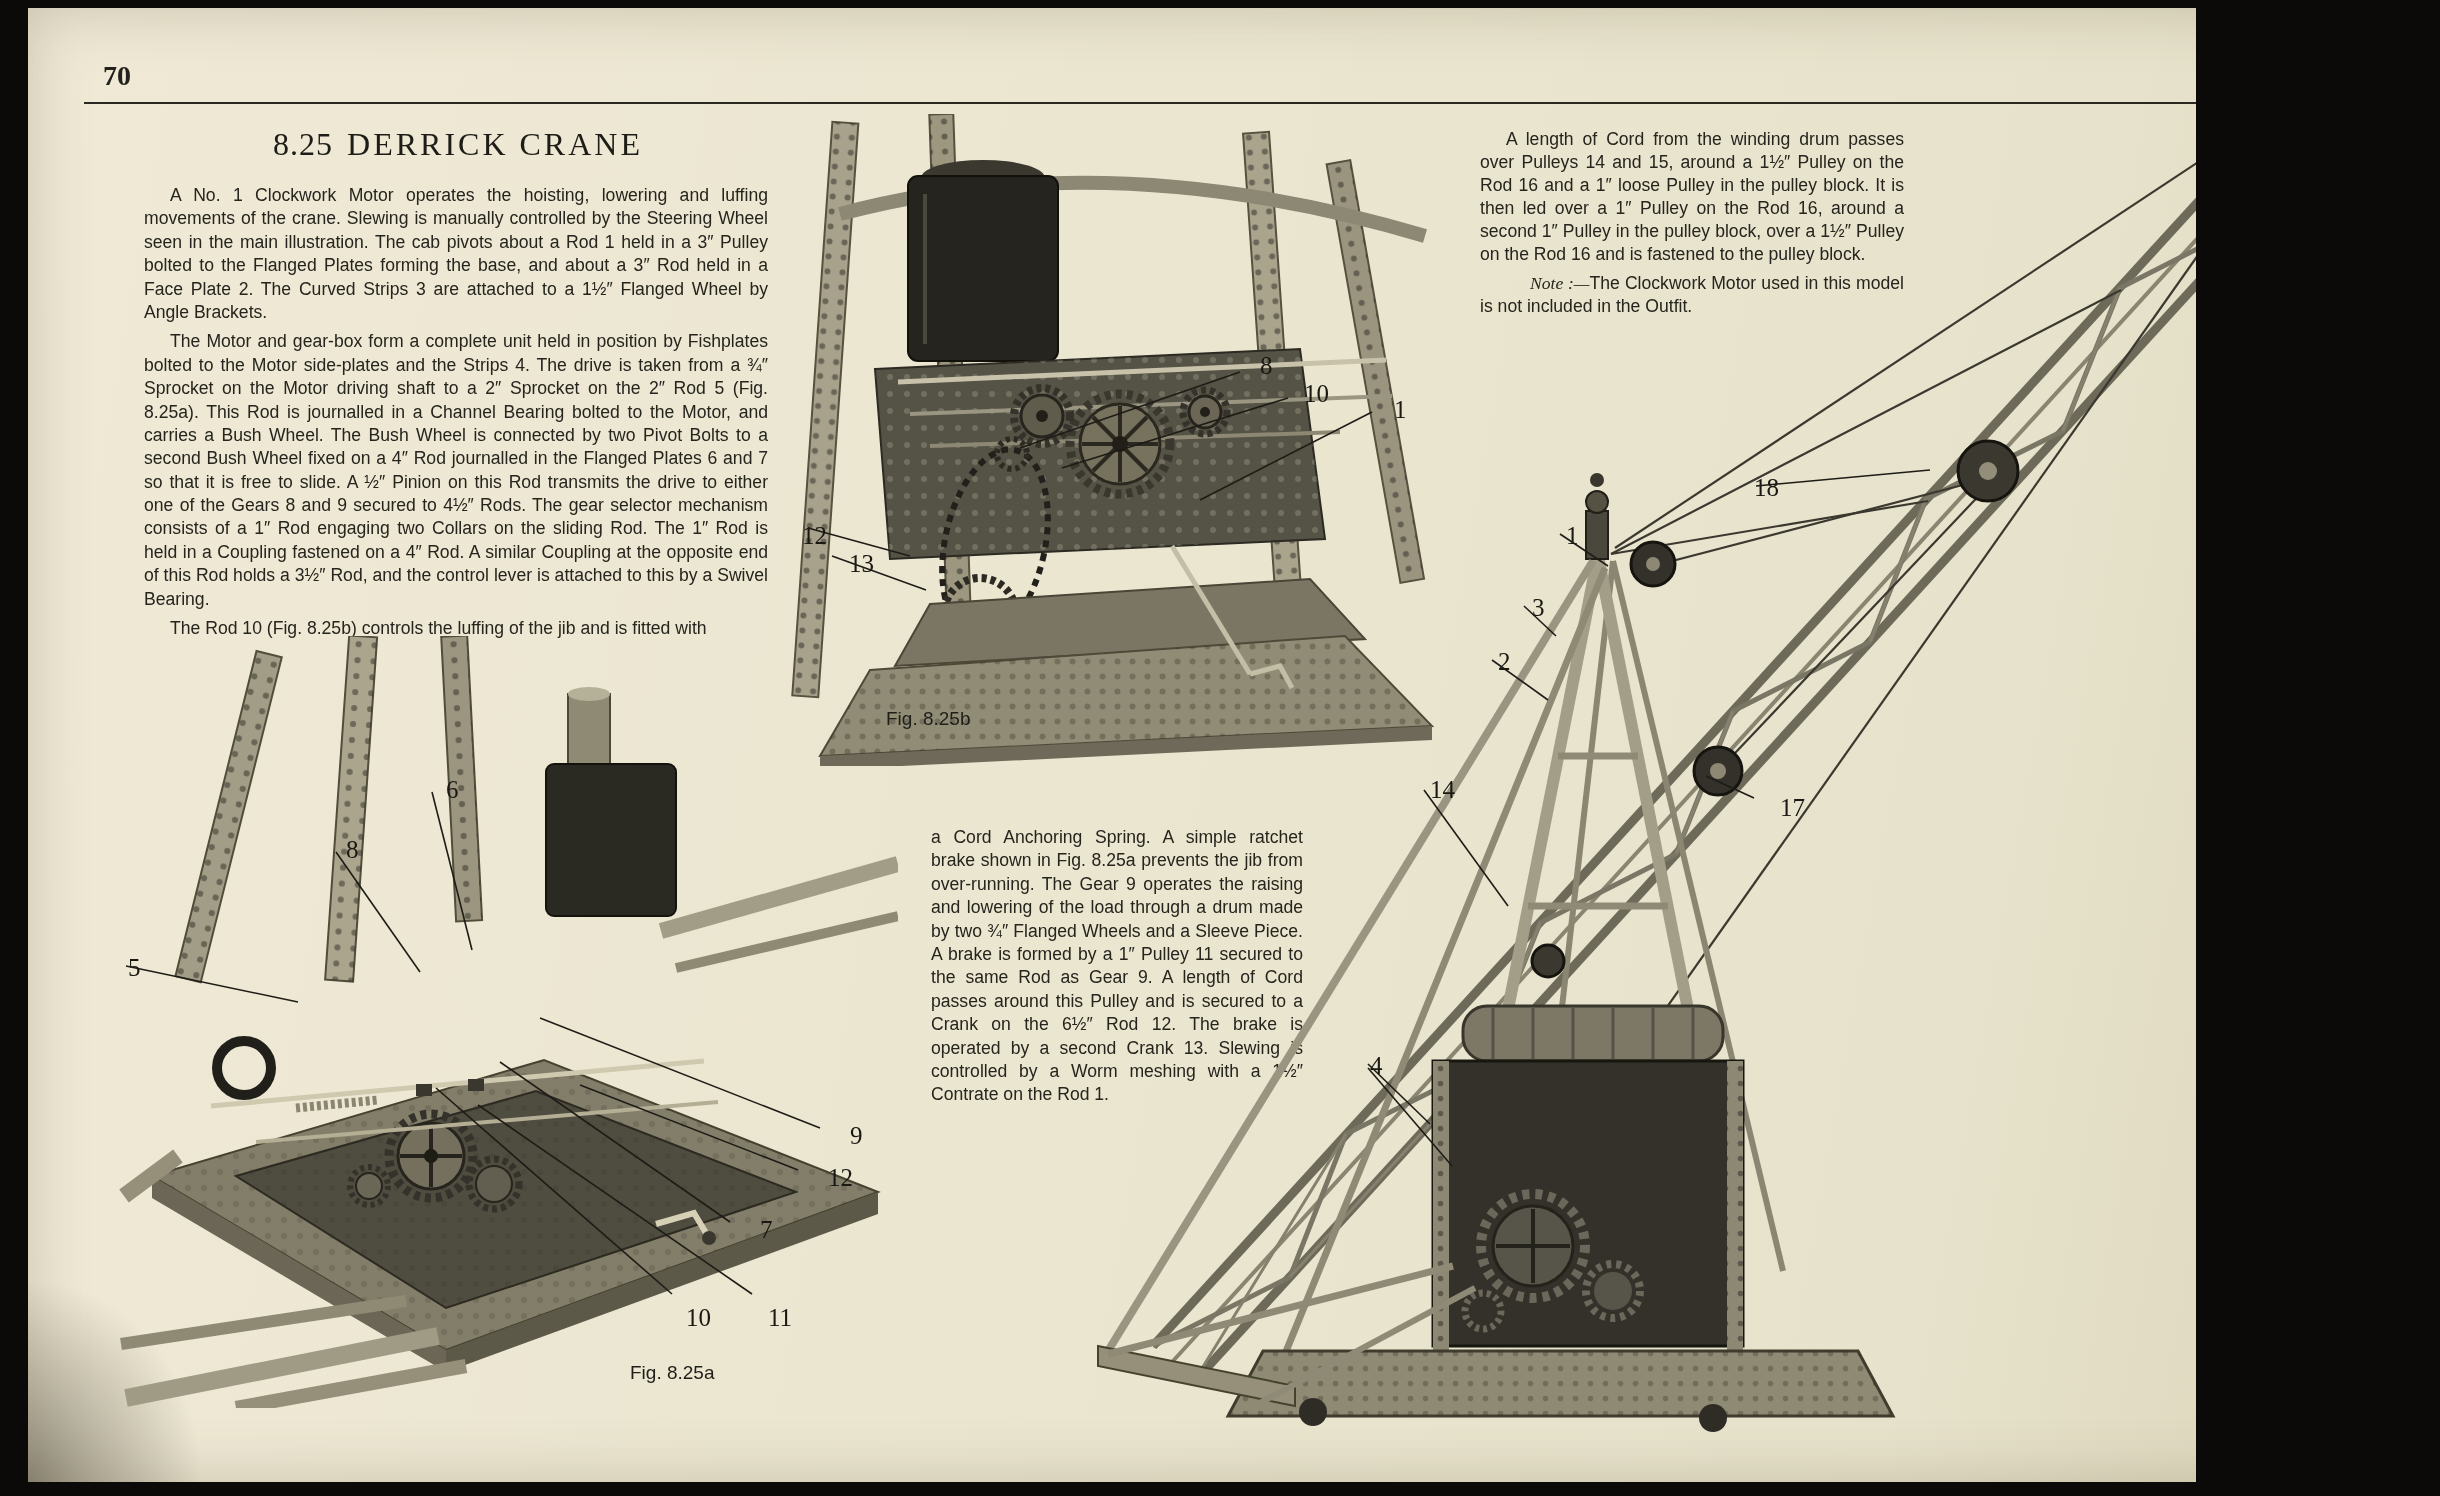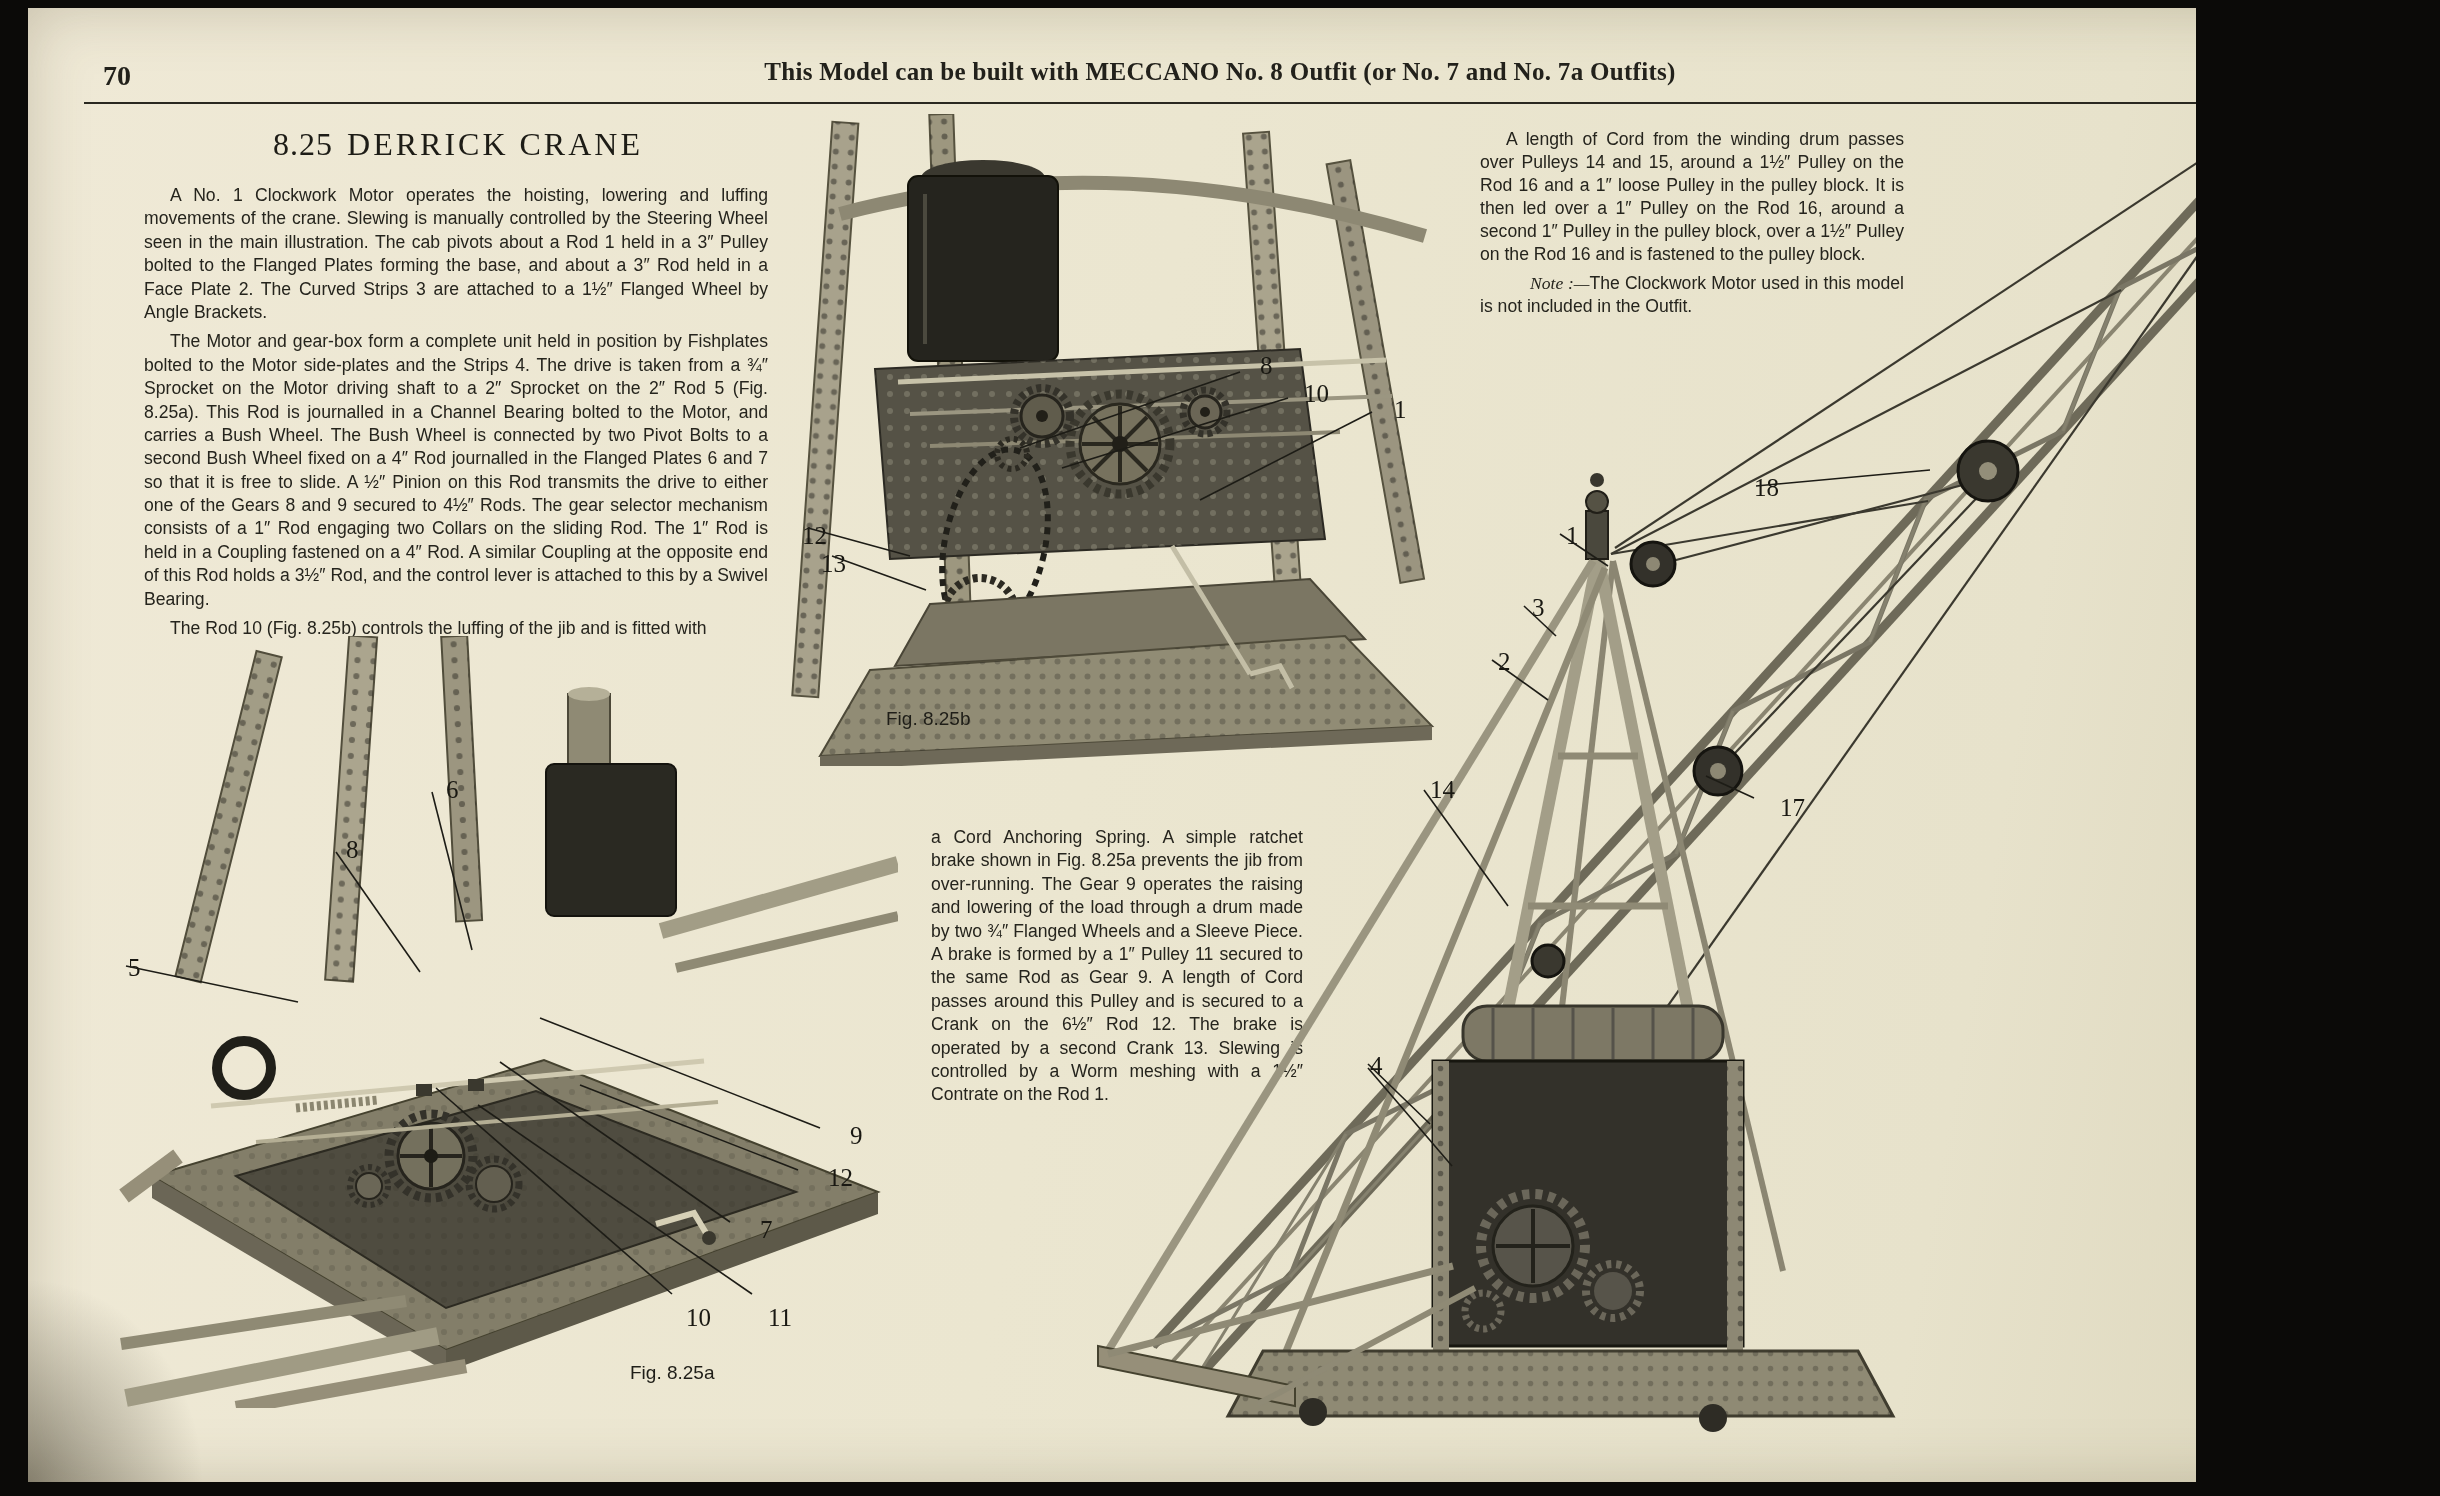--- a/index.html
+++ b/index.html
@@ -35,21 +35,20 @@
   #leaders{left:0;top:0;pointer-events:none;}
   .note-label{font-style:italic;font-family:"Liberation Serif",serif;margin-left:24px;}
 </style>
 </head>
 <body>
 
 <div id="stage">
   <div id="paper">
 
     <div class="abs pagenum">70</div>
-    <div class="abs header-line">This Model can be built with MECCANO No. 8 Outfit (or No. 7 and No. 7a Outfits)</div>
     <div class="abs rule"></div>
 
     <div class="abs title">
       <span class="num">8.25</span><span class="word">DERRICK CRANE</span>
     </div>
 
     <div id="left-col" class="abs col">
       <p class="ind">A No. 1 Clockwork Motor operates the hoisting, lowering and luffing movements of the crane. Slewing is manually controlled by the Steering Wheel seen in the main illustration. The cab pivots about a Rod 1 held in a 3″ Pulley bolted to the Flanged Plates forming the base, and about a 3″ Rod held in a Face Plate 2. The Curved Strips 3 are attached to a 1½″ Flanged Wheel by Angle Brackets.</p>
       <p class="ind">The Motor and gear-box form a complete unit held in position by Fishplates bolted to the Motor side-plates and the Strips 4. The drive is taken from a ¾″ Sprocket on the Motor driving shaft to a 2″ Sprocket on the 2″ Rod 5 (Fig. 8.25a). This Rod is journalled in a Channel Bearing bolted to the Motor, and carries a Bush Wheel. The Bush Wheel is connected by two Pivot Bolts to a second Bush Wheel fixed on a 4″ Rod journalled in the Flanged Plates 6 and 7 so that it is free to slide. A ½″ Pinion on this Rod transmits the drive to either one of the Gears 8 and 9 secured to 4½″ Rods. The gear selector mechanism consists of a 1″ Rod engaging two Collars on the sliding Rod. The 1″ Rod is held in a Coupling fastened on a 4″ Rod. A similar Coupling at the opposite end of this Rod holds a 3½″ Rod, and the control lever is attached to this by a Swivel Bearing.</p>
       <p class="ind">The Rod 10 (Fig. 8.25b) controls the luffing of the jib and is fitted with</p>
@@ -320,21 +319,21 @@
       <g>
         <rect x="1292" y="1212" width="132" height="152" fill="#2e2c26" stroke="#121109" stroke-width="3"></rect>
         <rect x="1292" y="1212" width="132" height="152" fill="url(#holesML)"></rect>
       </g>
     </svg>
 
     <div class="callout" style="left:1232px;top:344px;">8</div>
     <div class="callout" style="left:1276px;top:372px;">10</div>
     <div class="callout" style="left:1366px;top:388px;">1</div>
     <div class="callout" style="left:774px;top:514px;">12</div>
-    <div class="callout" style="left:784px;top:542px;padding-left:9px;">13</div>
+    <div class="callout" style="left:812px;top:542px;padding-left:9px;">13</div>
 
     <div class="callout" style="left:418px;top:768px;">6</div>
     <div class="callout" style="left:318px;top:828px;">8</div>
     <div class="callout" style="left:100px;top:946px;">5</div>
     <div class="callout" style="left:822px;top:1114px;">9</div>
     <div class="callout" style="left:800px;top:1156px;">12</div>
     <div class="callout" style="left:732px;top:1208px;">7</div>
     <div class="callout" style="left:658px;top:1296px;">10</div>
     <div class="callout" style="left:740px;top:1296px;">11</div>
 

